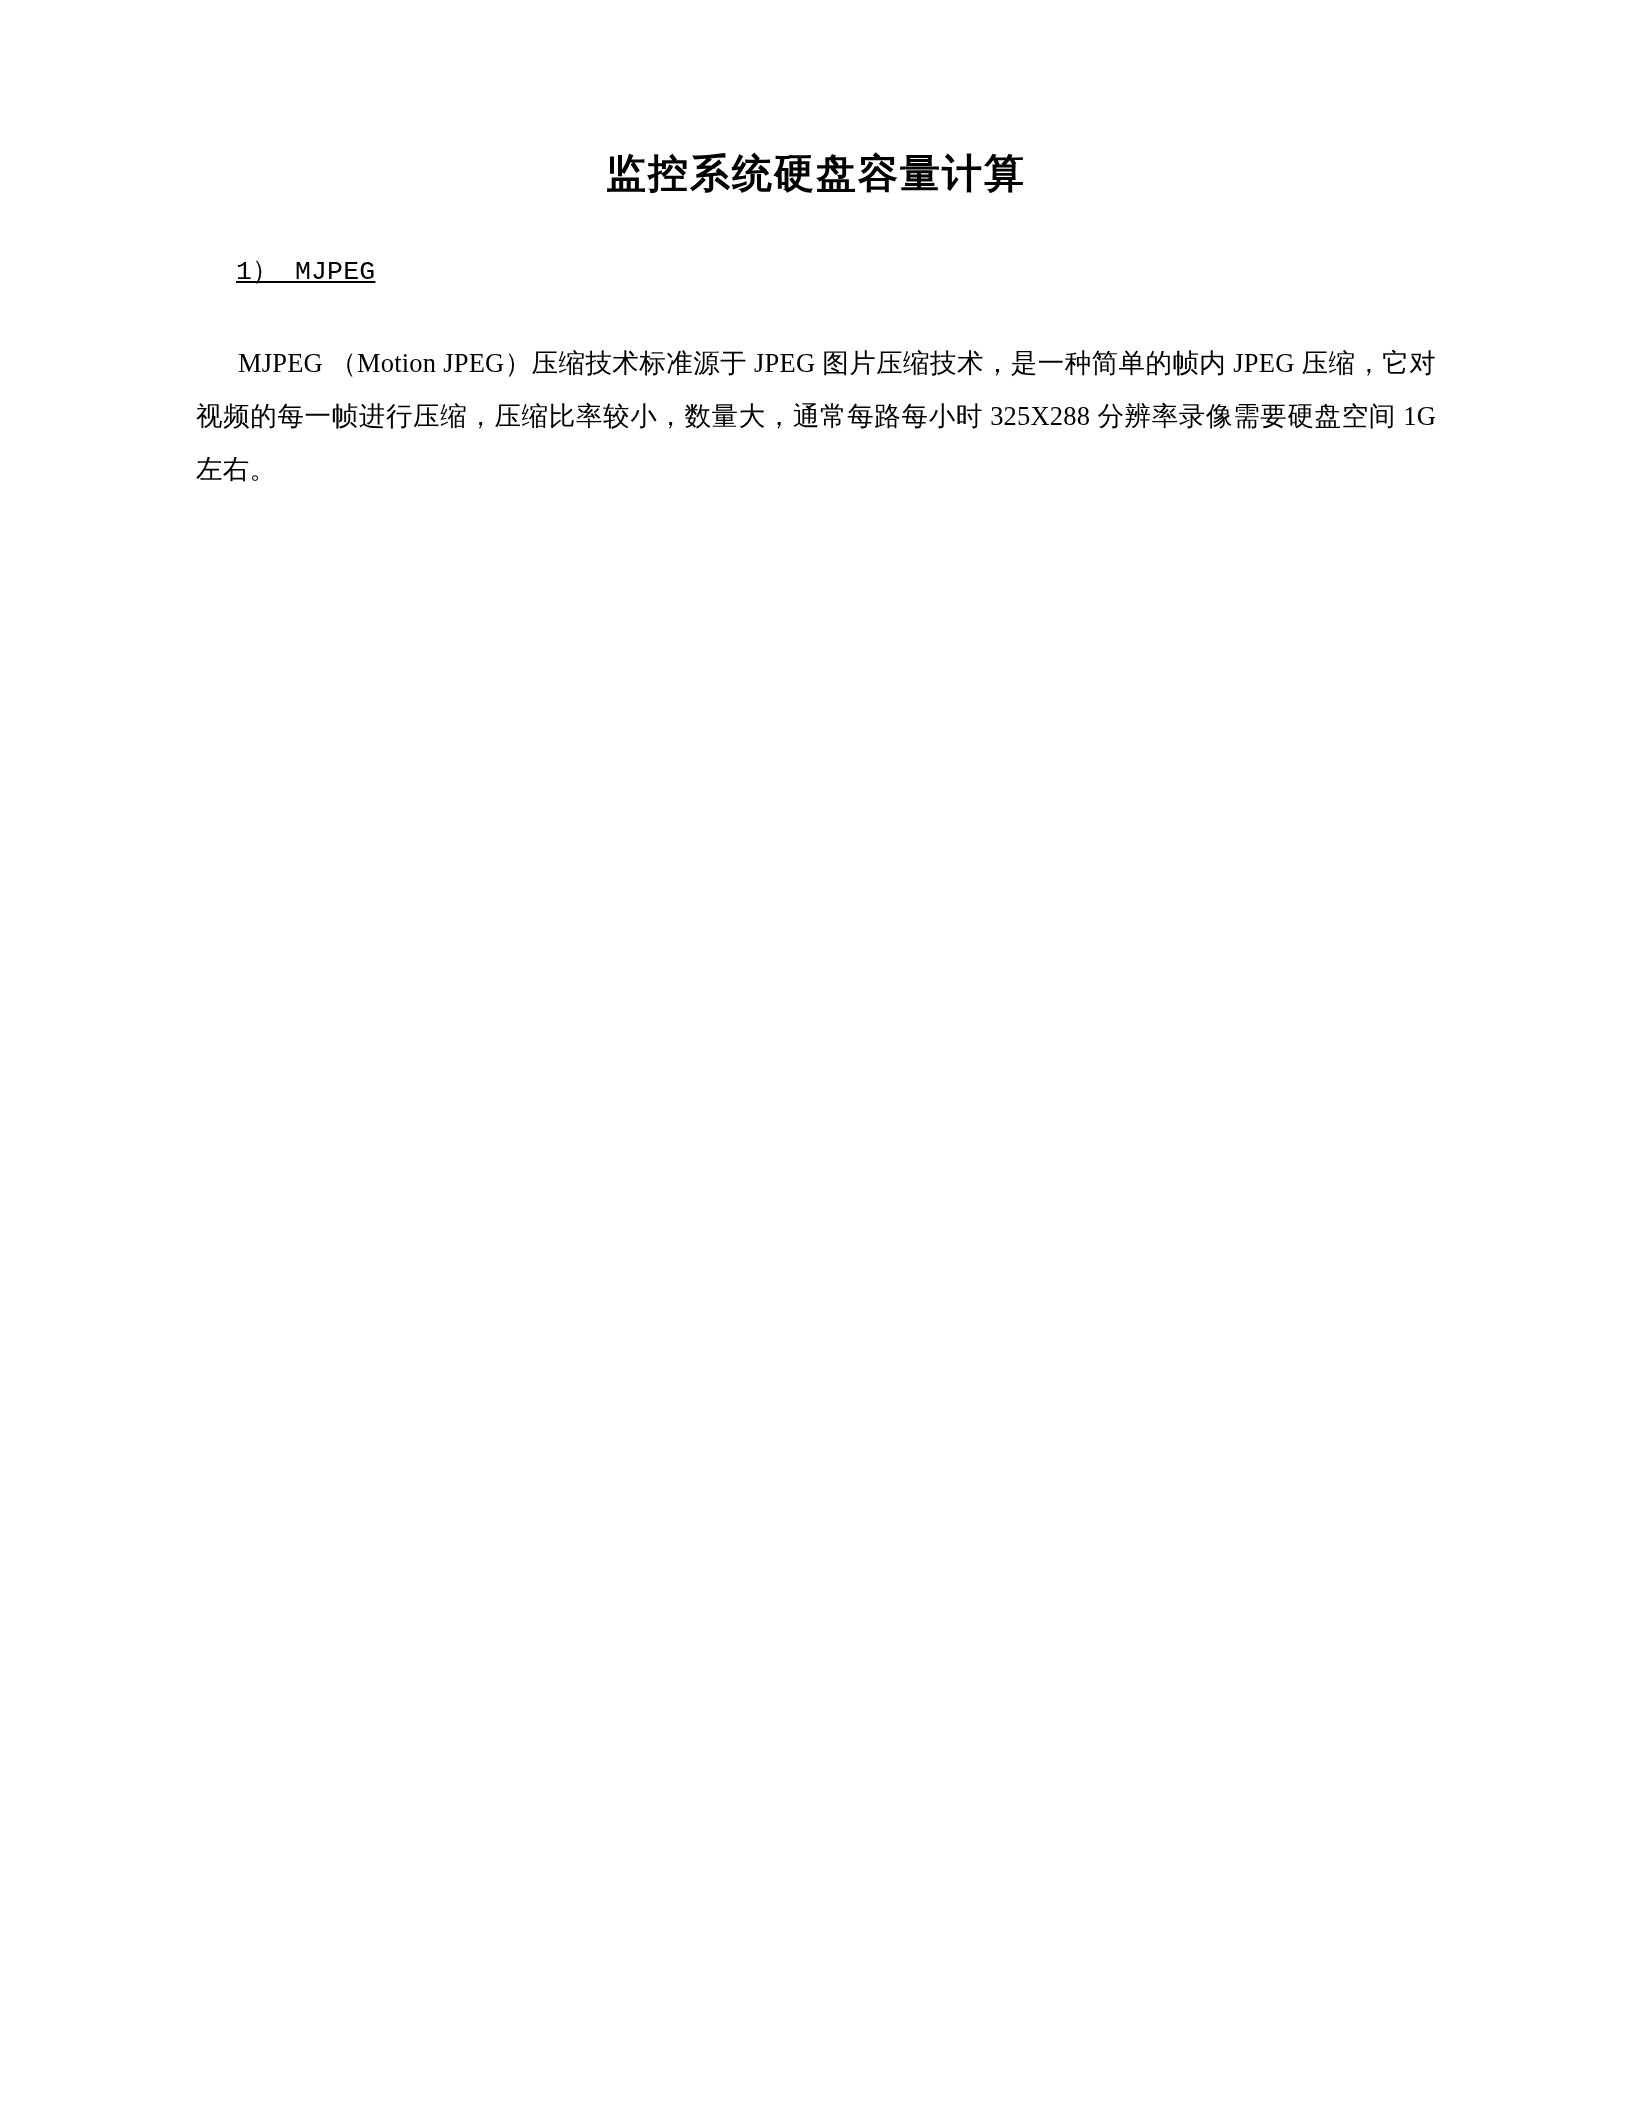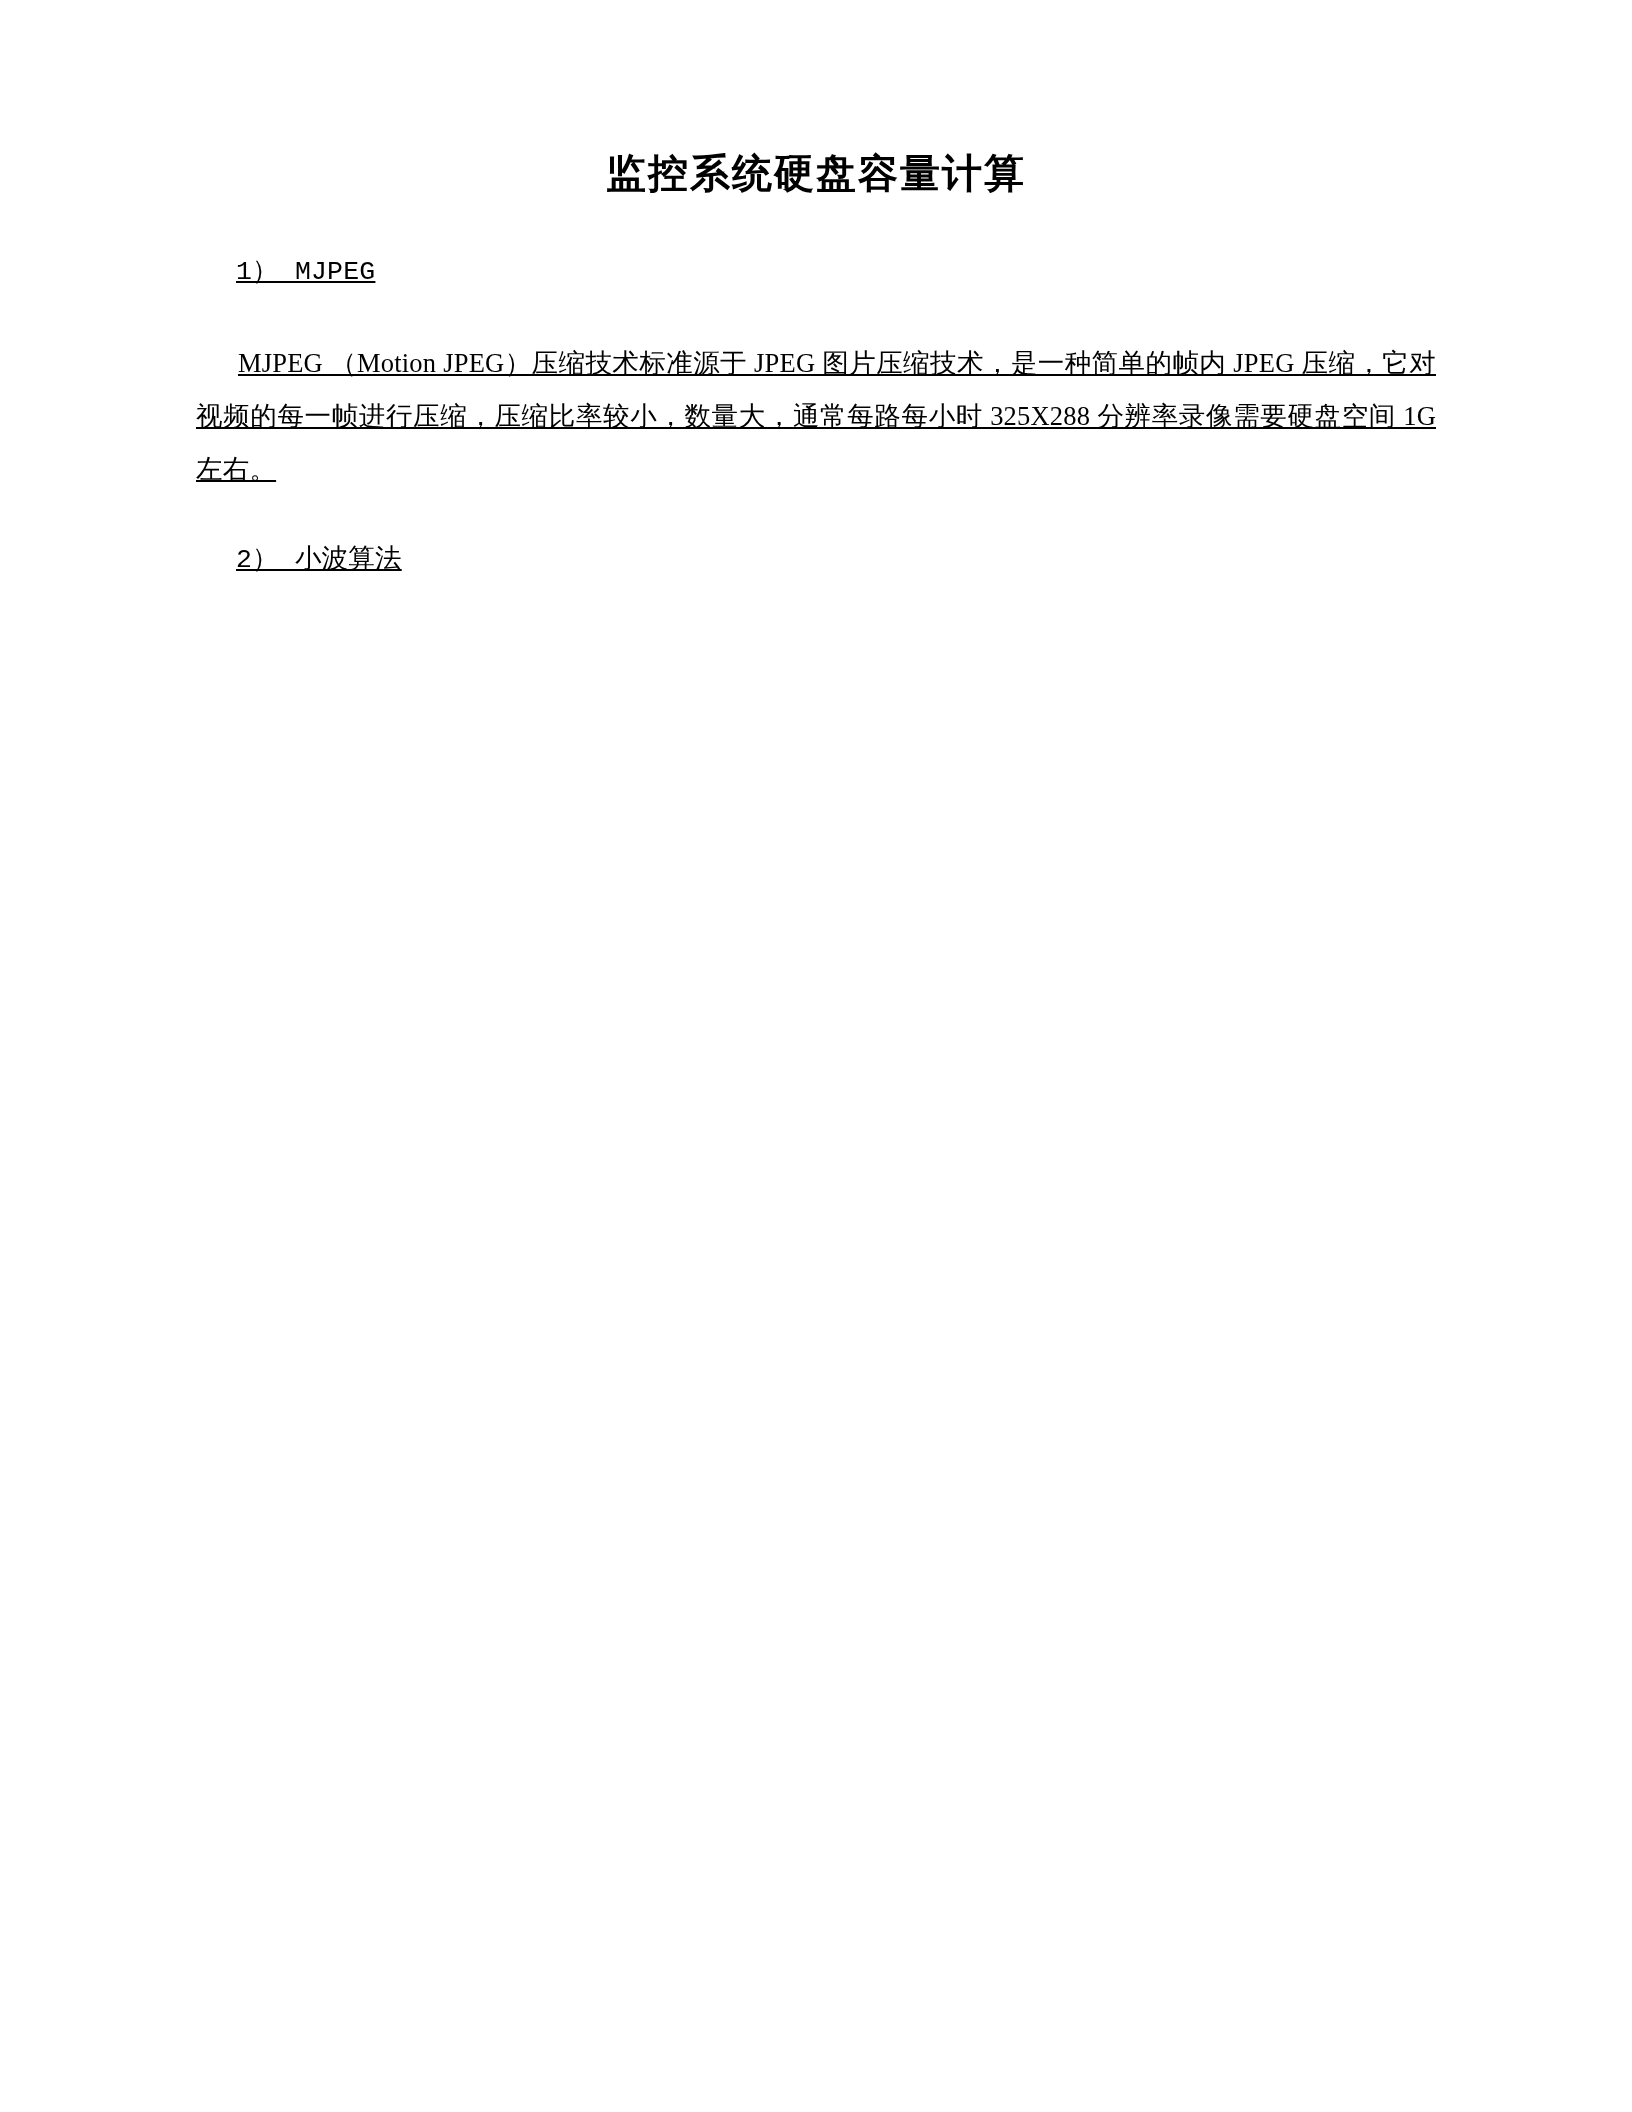--- a/index.html
+++ b/index.html
@@ -34,21 +34,20 @@
     letter-spacing: 2px;
     line-height: 1.2;
   }
   .para {
     font-size: 26.5px;
     line-height: 53px;
     text-align: justify;
     text-justify: inter-ideograph;
     margin: 0;
     letter-spacing: 0.2px;
-    text-decoration: underline;
   }
   .list-item {
     font-size: 26.5px;
     line-height: 53px;
     margin: 0;
     letter-spacing: 0.2px;
     font-family: "Liberation Mono", "DejaVu Sans Mono", monospace;
     text-decoration: underline;
   }
   .indent-1 { padding-left: 40px; }
@@ -68,21 +67,20 @@
     <div class="gap-m"></div>
 
     <p class="list-item indent-1">1）  MJPEG</p>
 
     <div class="gap-s"></div>
 
     <p class="para indent-2">MJPEG （Motion JPEG）压缩技术标准源于 JPEG 图片压缩技术，是一种简单的帧内 JPEG 压缩，它对视频的每一帧进行压缩，压缩比率较小，数量大，通常每路每小时 325X288 分辨率录像需要硬盘空间 1G 左右。</p>
 
     <div class="gap-s"></div>
 
-    <p class="list-item indent-1">2）  小波算法</p>
 
     <div class="gap-s"></div>
 
 
     <div class="gap-s"></div>
 
 
     <div class="gap-s"></div>
 
 

